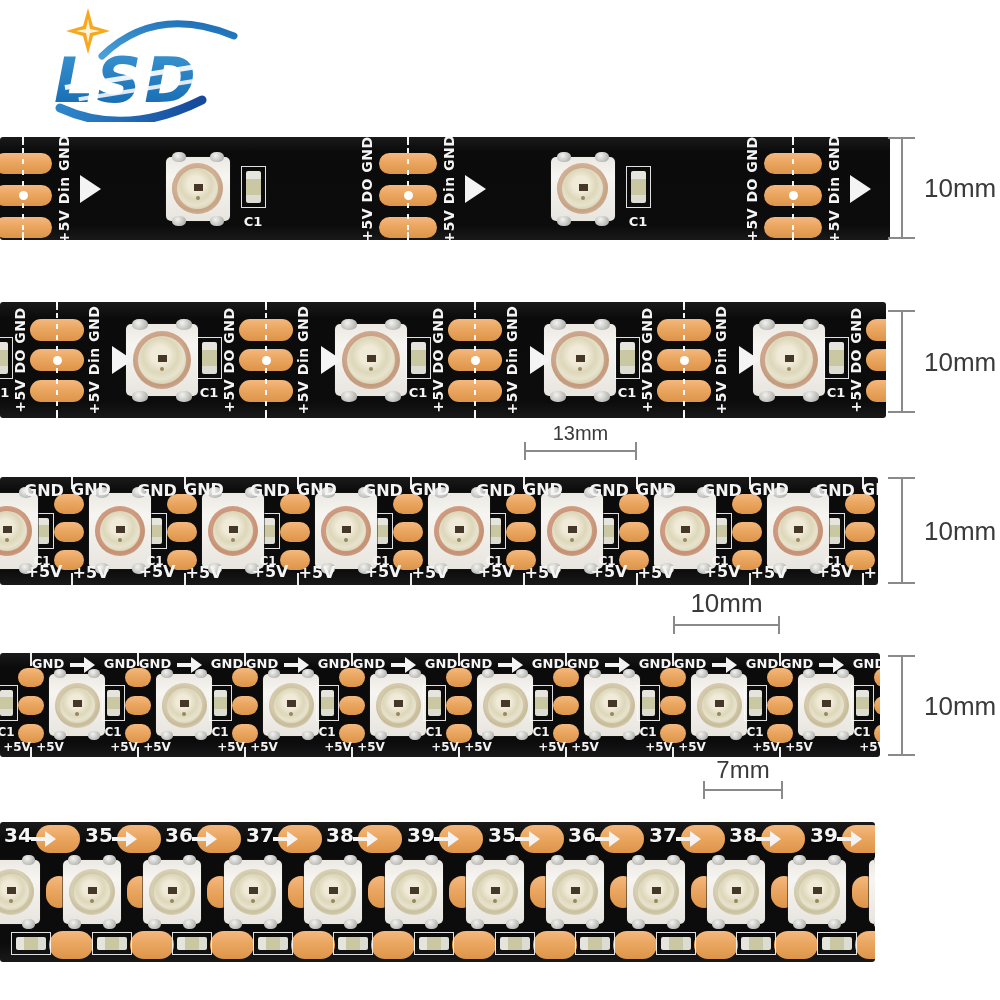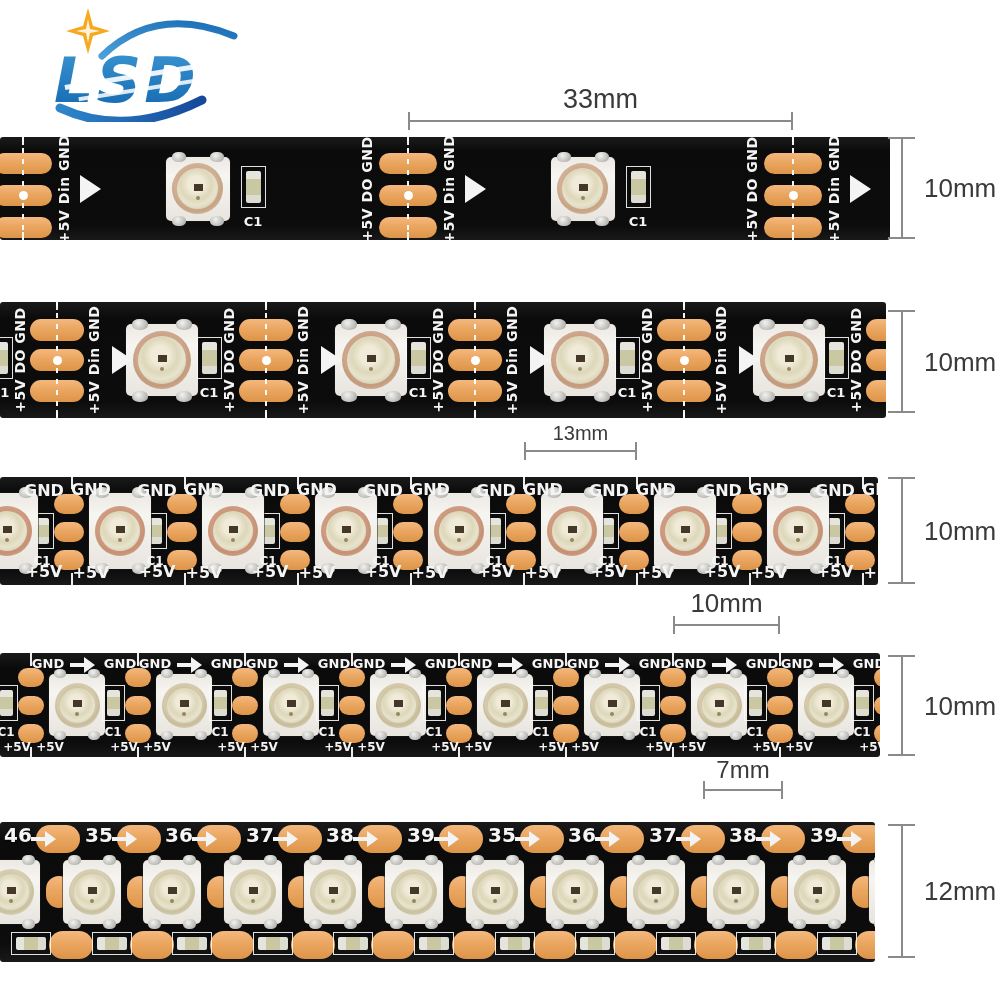--- a/index.html
+++ b/index.html
@@ -740,21 +740,21 @@
         <div style="position: absolute; left: 5px; top: 59px; width: 13px; height: 10px; border-radius: 45%; background: radial-gradient(circle at 40% 35%, rgb(242, 242, 240), rgb(179, 179, 175) 75%);"></div>
         <div style="position: absolute; left: 40px; top: 59px; width: 13px; height: 10px; border-radius: 45%; background: radial-gradient(circle at 40% 35%, rgb(242, 242, 240), rgb(179, 179, 175) 75%);"></div>
         <div style="position: absolute; left: 6px; top: 9px; width: 46px; height: 46px; border-radius: 50%; background: radial-gradient(circle at 47% 42%, rgb(240, 234, 216) 0%, rgb(240, 234, 216) 20%, rgb(221, 215, 186) 38%, rgb(232, 227, 205) 52%, rgb(213, 207, 177) 66%, rgb(234, 229, 210) 76%); box-shadow: rgba(160, 140, 95, 0.22) 0px 0px 0px 5px inset;"></div>
         <div style="position: absolute; left: 25px; top: 27px; width: 9px; height: 7px; background: rgb(69, 56, 40);"></div>
         <div style="position: absolute; left: 27px; top: 39px; width: 4px; height: 4px; border-radius: 50%; background: rgb(151, 135, 95);"></div>
       </div>
       <div style="position: absolute; left: 869px; top: 38px; width: 58px; height: 64px; border-radius: 5px; z-index: 1; background: linear-gradient(rgb(236, 233, 227), rgb(247, 245, 241) 30%, rgb(232, 229, 223)); box-shadow: rgba(25, 25, 25, 0.5) 0px 0px 0px 1px;">
         <div style="position: absolute; left: 5px; top: -5px; width: 13px; height: 10px; border-radius: 45%; background: radial-gradient(circle at 40% 35%, rgb(242, 242, 240), rgb(179, 179, 175) 75%);"></div>
         <div style="position: absolute; left: 5px; top: 59px; width: 13px; height: 10px; border-radius: 45%; background: radial-gradient(circle at 40% 35%, rgb(242, 242, 240), rgb(179, 179, 175) 75%);"></div>
       </div>
-      <div style="position: absolute; left: 18px; transform: translateX(-50%); color: rgb(244, 244, 244); white-space: nowrap; font: bold 20px &quot;DejaVu Sans&quot;, sans-serif; z-index: 2; top: 1px; text-shadow: rgba(0, 0, 0, 0.7) 1px 1px 2px;">46</div>
+      <div style="position: absolute; left: 18px; transform: translateX(-50%); color: rgb(244, 244, 244); white-space: nowrap; font: bold 20px &quot;DejaVu Sans&quot;, sans-serif; z-index: 2; top: 1px; text-shadow: rgba(0, 0, 0, 0.7) 1px 1px 2px;">34</div>
       <div style="position: absolute; left: 31px; top: 15px; width: 15px; height: 4px; background: rgb(243, 243, 243); z-index: 2;"></div>
       <div style="position: absolute; left: 45px; top: 9px; width: 0px; height: 0px; border-top: 8px solid transparent; border-bottom: 8px solid transparent; border-left: 11px solid rgb(243, 243, 243); z-index: 2;"></div>
       <div style="position: absolute; left: 99px; transform: translateX(-50%); color: rgb(244, 244, 244); white-space: nowrap; font: bold 20px &quot;DejaVu Sans&quot;, sans-serif; z-index: 2; top: 1px; text-shadow: rgba(0, 0, 0, 0.7) 1px 1px 2px;">35</div>
       <div style="position: absolute; left: 112px; top: 15px; width: 15px; height: 4px; background: rgb(243, 243, 243); z-index: 2;"></div>
       <div style="position: absolute; left: 126px; top: 9px; width: 0px; height: 0px; border-top: 8px solid transparent; border-bottom: 8px solid transparent; border-left: 11px solid rgb(243, 243, 243); z-index: 2;"></div>
       <div style="position: absolute; left: 179px; transform: translateX(-50%); color: rgb(244, 244, 244); white-space: nowrap; font: bold 20px &quot;DejaVu Sans&quot;, sans-serif; z-index: 2; top: 1px; text-shadow: rgba(0, 0, 0, 0.7) 1px 1px 2px;">36</div>
       <div style="position: absolute; left: 192px; top: 15px; width: 15px; height: 4px; background: rgb(243, 243, 243); z-index: 2;"></div>
       <div style="position: absolute; left: 206px; top: 9px; width: 0px; height: 0px; border-top: 8px solid transparent; border-bottom: 8px solid transparent; border-left: 11px solid rgb(243, 243, 243); z-index: 2;"></div>
       <div style="position: absolute; left: 260px; transform: translateX(-50%); color: rgb(244, 244, 244); white-space: nowrap; font: bold 20px &quot;DejaVu Sans&quot;, sans-serif; z-index: 2; top: 1px; text-shadow: rgba(0, 0, 0, 0.7) 1px 1px 2px;">37</div>
       <div style="position: absolute; left: 273px; top: 15px; width: 15px; height: 4px; background: rgb(243, 243, 243); z-index: 2;"></div>
@@ -775,26 +775,20 @@
       <div style="position: absolute; left: 676px; top: 15px; width: 15px; height: 4px; background: rgb(243, 243, 243); z-index: 2;"></div>
       <div style="position: absolute; left: 690px; top: 9px; width: 0px; height: 0px; border-top: 8px solid transparent; border-bottom: 8px solid transparent; border-left: 11px solid rgb(243, 243, 243); z-index: 2;"></div>
       <div style="position: absolute; left: 743px; transform: translateX(-50%); color: rgb(244, 244, 244); white-space: nowrap; font: bold 20px &quot;DejaVu Sans&quot;, sans-serif; z-index: 2; top: 1px; text-shadow: rgba(0, 0, 0, 0.7) 1px 1px 2px;">38</div>
       <div style="position: absolute; left: 756px; top: 15px; width: 15px; height: 4px; background: rgb(243, 243, 243); z-index: 2;"></div>
       <div style="position: absolute; left: 770px; top: 9px; width: 0px; height: 0px; border-top: 8px solid transparent; border-bottom: 8px solid transparent; border-left: 11px solid rgb(243, 243, 243); z-index: 2;"></div>
       <div style="position: absolute; left: 824px; transform: translateX(-50%); color: rgb(244, 244, 244); white-space: nowrap; font: bold 20px &quot;DejaVu Sans&quot;, sans-serif; z-index: 2; top: 1px; text-shadow: rgba(0, 0, 0, 0.7) 1px 1px 2px;">39</div>
       <div style="position: absolute; left: 837px; top: 15px; width: 15px; height: 4px; background: rgb(243, 243, 243); z-index: 2;"></div>
       <div style="position: absolute; left: 851px; top: 9px; width: 0px; height: 0px; border-top: 8px solid transparent; border-bottom: 8px solid transparent; border-left: 11px solid rgb(243, 243, 243); z-index: 2;"></div>
     </div>
 
-  <div class="pitch-dim" id="dim-pitch-1">
-    <div class="pd-label">33mm</div>
-    <div class="pd-line"></div>
-    <div class="pd-tick pd-tick-l"></div>
-    <div class="pd-tick pd-tick-r"></div>
-  </div>
   <div class="pitch-dim" id="dim-pitch-3">
     <div class="pd-label">13mm</div>
     <div class="pd-line"></div>
     <div class="pd-tick pd-tick-l"></div>
     <div class="pd-tick pd-tick-r"></div>
   </div>
   <div class="pitch-dim" id="dim-pitch-4">
     <div class="pd-label">10mm</div>
     <div class="pd-line"></div>
     <div class="pd-tick pd-tick-l"></div>
@@ -824,20 +818,14 @@
     <div class="wd-tick wd-tick-t"></div>
     <div class="wd-tick wd-tick-b"></div>
     <div class="wd-label">10mm</div>
   </div>
   <div class="width-dim" id="dim-width-4">
     <div class="wd-line"></div>
     <div class="wd-tick wd-tick-t"></div>
     <div class="wd-tick wd-tick-b"></div>
     <div class="wd-label">10mm</div>
   </div>
-  <div class="width-dim" id="dim-width-5">
-    <div class="wd-line"></div>
-    <div class="wd-tick wd-tick-t"></div>
-    <div class="wd-tick wd-tick-b"></div>
-    <div class="wd-label">12mm</div>
-  </div>
 
 </div>
 
 </body></html>

